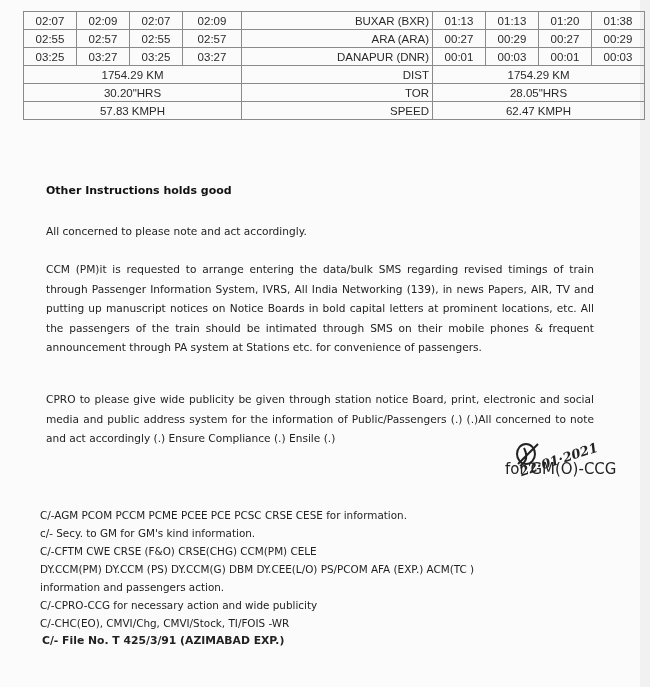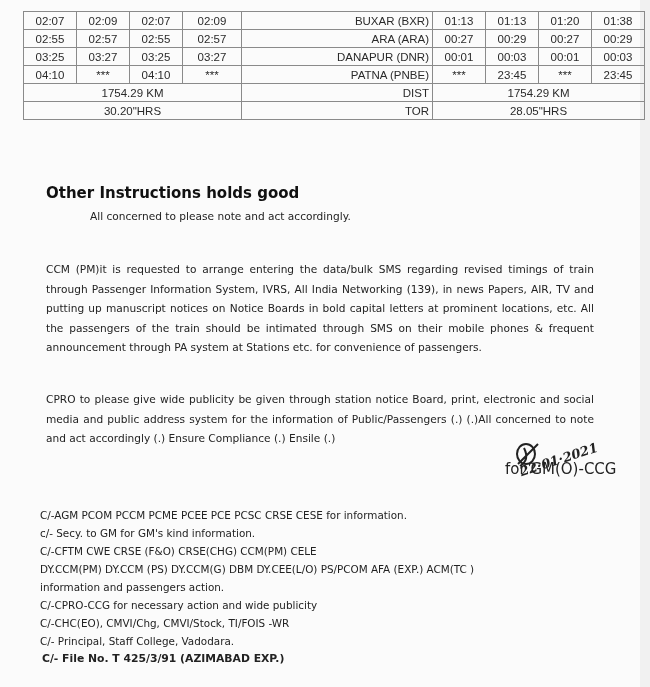--- a/index.html
+++ b/index.html
@@ -14,22 +14,22 @@
   }
   table.tt td {
     border:1px solid #8a8a8a; height:17px; padding:0 3px; text-align:center; white-space:nowrap;
   }
   table.tt td.stn { text-align:right; padding-left:40px; }
   .col-time { width:46px; }
   .body {
     position:absolute; left:46px; width:548px; font-family:"DejaVu Sans", sans-serif;
     font-size:10.6px; line-height:19.5px; color:#222;
   }
-  .heading { position:absolute; left:46px; top:184px; font-size:15px; font-weight:bold; color:#111; }
-  .p1 { top:207px;margin-left:44px; }
+  .heading { position:absolute; left:46px; top:184px; font-size:11px; font-weight:bold; color:#111; }
+  .p1 { top:222px; }
   .p2 { top:260px; text-align:justify; }
   .p3 { top:390px; text-align:justify; }
   .sig { position:absolute; left:510px; top:440px; width:90px; height:40px; }
   .sig-date { position:absolute; left:518px; top:452px; font-family:"DejaVu Serif", serif; font-style:italic; font-weight:bold; font-size:13px; transform:rotate(-18deg); color:#222; }
   .for-gm { position:absolute; left:505px; top:460px; font-size:15px; color:#222; }
   .copies { position:absolute; left:40px; top:506px; font-size:10.4px; line-height:18px; color:#222; }
   .copies div { white-space:nowrap; }
   .copies .last { font-weight:bold; font-size:10.8px; padding-left:2px; }
 </style>
 </head>
@@ -66,39 +66,33 @@
       <td>03:27</td>
       <td>03:25</td>
       <td>03:27</td>
       <td class="stn">DANAPUR (DNR)</td>
       <td>00:01</td>
       <td>00:03</td>
       <td>00:01</td>
       <td>00:03</td>
     </tr>
     <tr>
-      <td>04:10</td>
-      <td>***</td>
-      <td>04:10</td>
-      <td>***</td>
-      <td class="stn">PATNA (PNBE)</td>
-      <td>***</td>
-      <td>23:45</td>
-      <td>***</td>
-      <td>23:45</td>
-    </tr>
-    <tr>
       <td colspan="4">1754.29 KM</td>
       <td class="stn">DIST</td>
       <td colspan="4">1754.29 KM</td>
     </tr>
     <tr>
       <td colspan="4">30.20"HRS</td>
       <td class="stn">TOR</td>
       <td colspan="4">28.05"HRS</td>
+    </tr>
+    <tr>
+      <td colspan="4">57.83 KMPH</td>
+      <td class="stn">SPEED</td>
+      <td colspan="4">62.47 KMPH</td>
     </tr>
   </tbody>
 </table>
 
 <div class="heading">Other Instructions holds good</div>
 
 <div class="body p1">All concerned to please note and act accordingly.</div>
 <div class="body p2">CCM (PM)it is requested to arrange entering the data/bulk SMS regarding revised timings of train through Passenger Information System, IVRS, All India Networking (139), in news Papers, AIR, TV and putting up manuscript notices on Notice Boards in bold capital letters at prominent locations, etc. All the passengers of the train should be intimated through SMS on their mobile phones &amp; frequent announcement through PA system at Stations etc. for convenience of passengers.</div>
 <div class="body p3">CPRO to please give wide publicity be given through station notice Board, print, electronic and social media and public address system for the information of Public/Passengers (.) (.)All concerned to note and act accordingly (.) Ensure Compliance (.) Ensile (.)</div>
 
@@ -110,15 +104,14 @@
 <div class="for-gm">for GM(O)-CCG</div>
 
 <div class="copies">
   <div>C/-AGM PCOM PCCM PCME PCEE PCE PCSC CRSE CESE for information.</div>
   <div>c/- Secy. to GM for GM's kind information.</div>
   <div>C/-CFTM CWE CRSE (F&amp;O) CRSE(CHG)  CCM(PM) CELE</div>
   <div>DY.CCM(PM) DY.CCM (PS) DY.CCM(G) DBM DY.CEE(L/O)  PS/PCOM   AFA (EXP.) ACM(TC )</div>
   <div>information and passengers action.</div>
   <div>C/-CPRO-CCG for necessary action and wide publicity</div>
   <div>C/-CHC(EO),  CMVI/Chg, CMVI/Stock, TI/FOIS -WR</div>
-  <div>C/- Principal, Staff College, Vadodara.</div>
   <div class="last">C/- File No. T 425/3/91 (AZIMABAD EXP.)</div>
 </div>
 
 </body></html>

